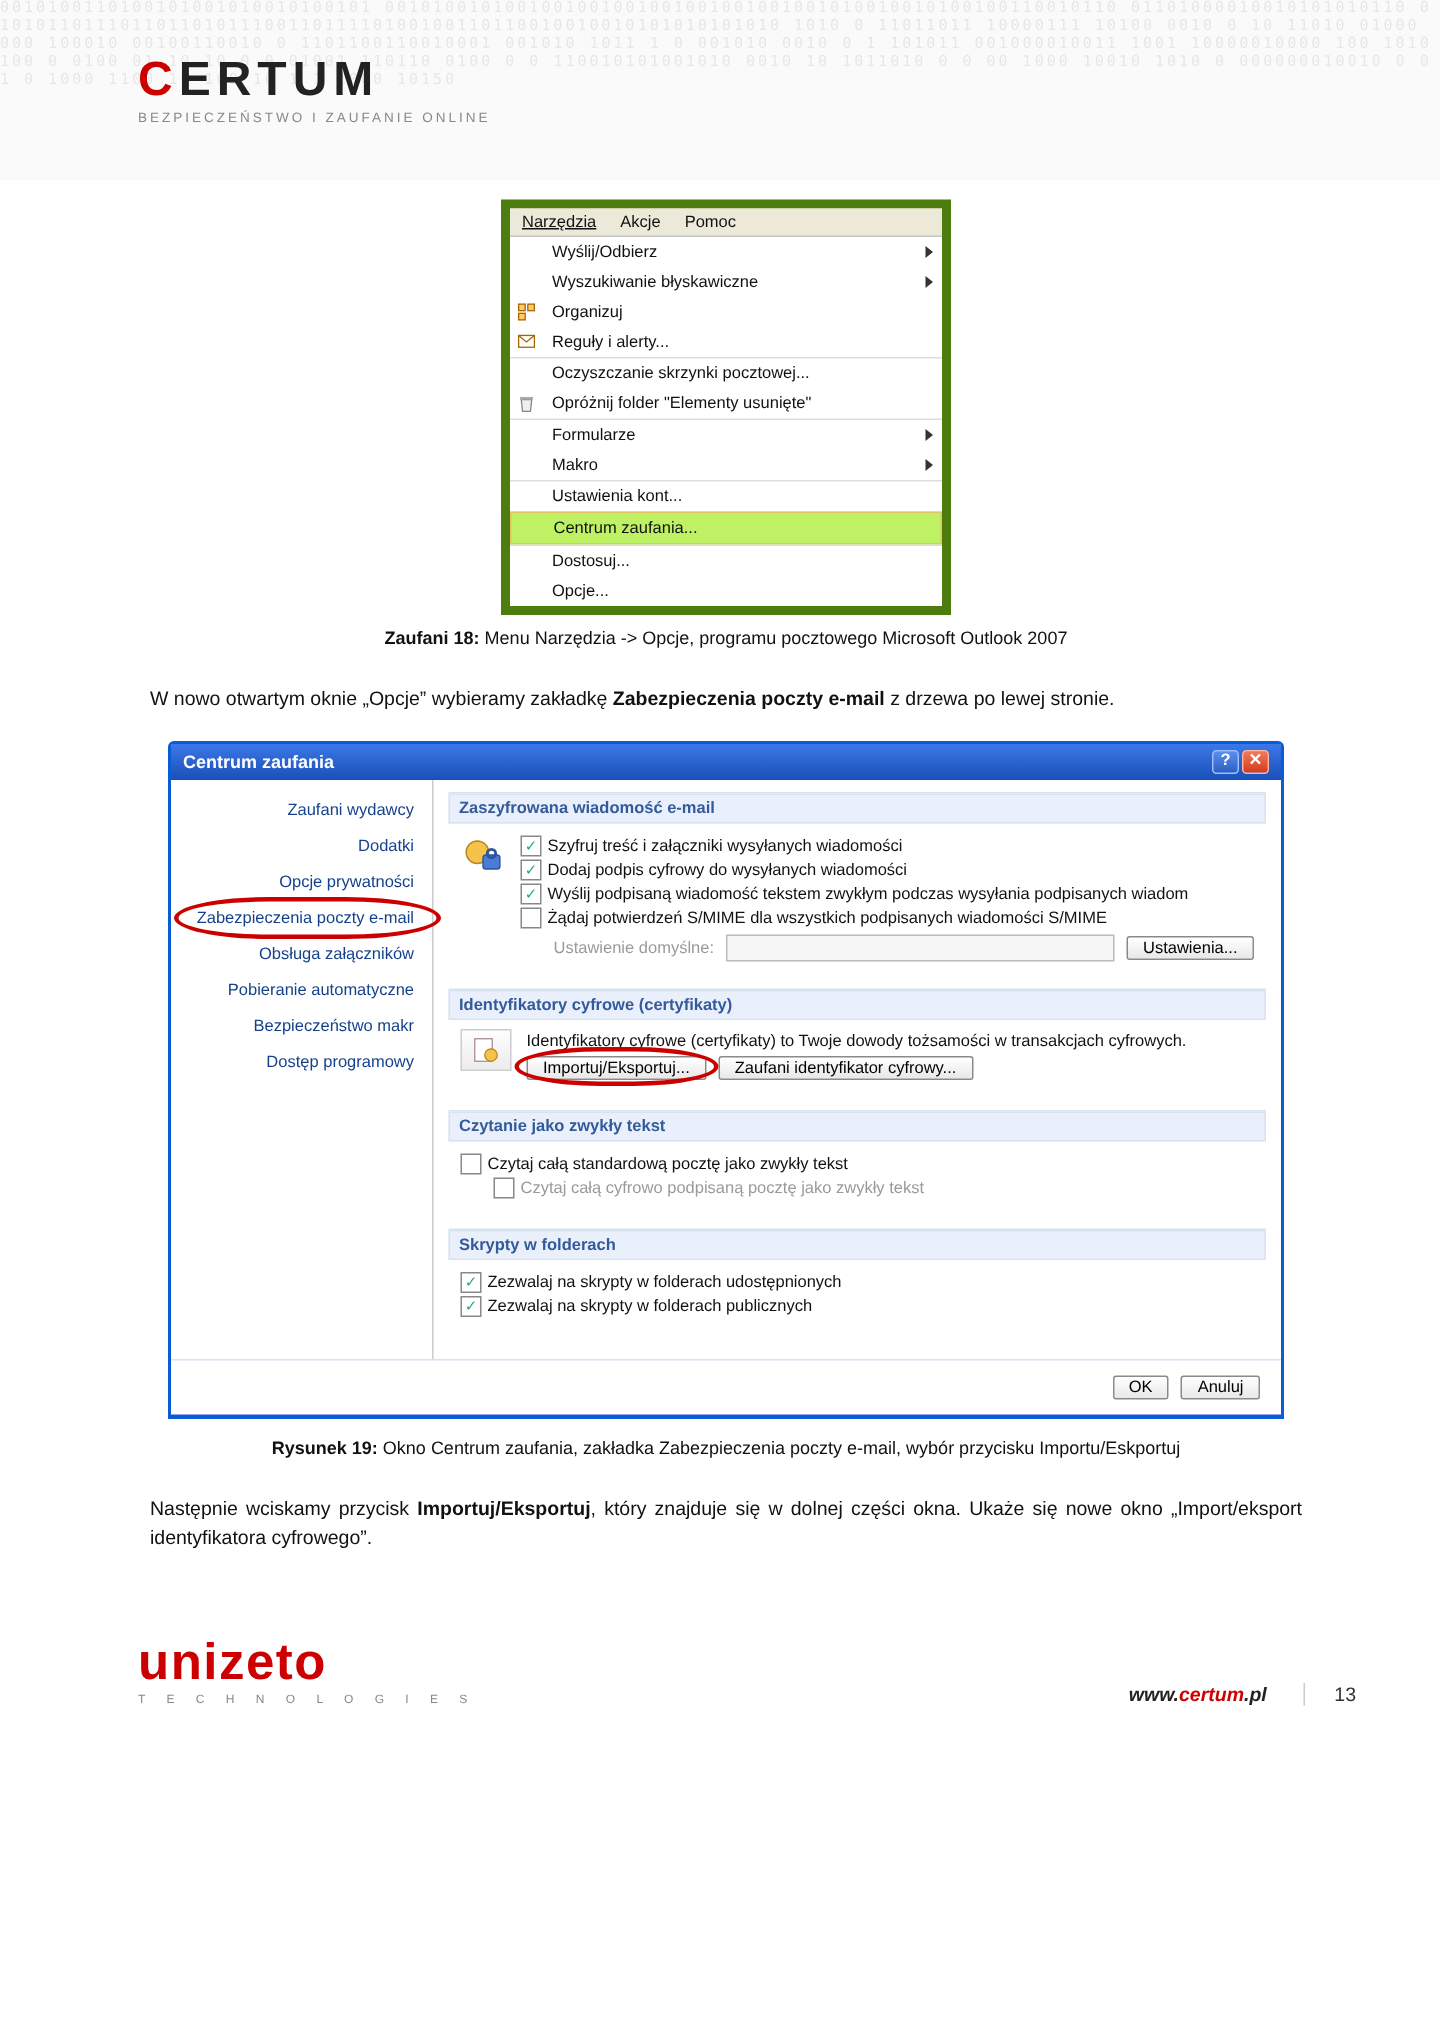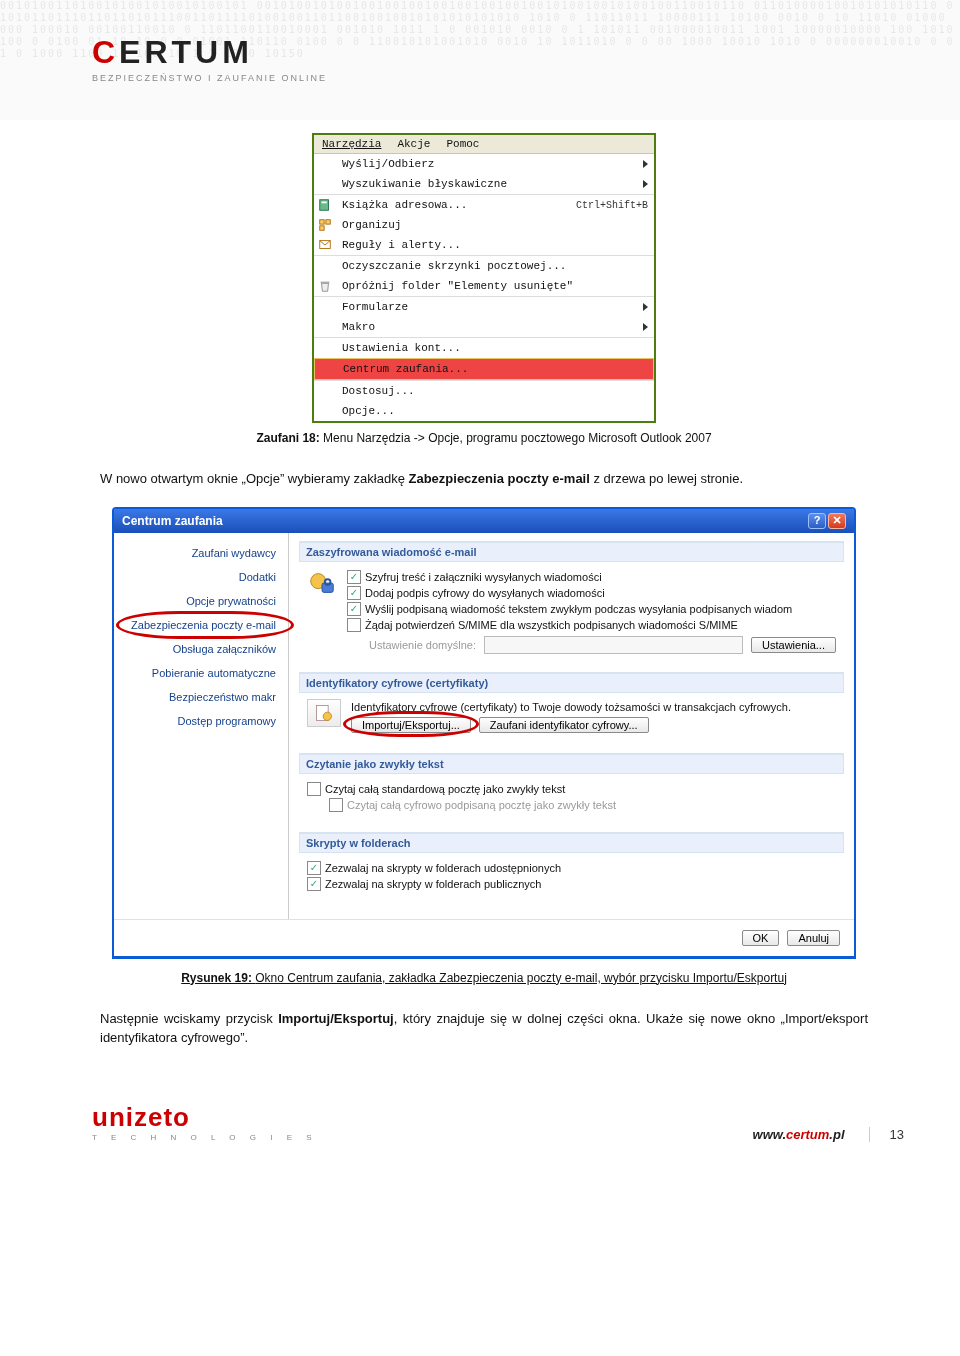--- a/index.html
+++ b/index.html
@@ -7,28 +7,28 @@
   .bgnoise { position: absolute; top: 0; left: 0; right: 0; height: 120px; background: #f7f7f7; opacity: 0.5; overflow: hidden; font-family: monospace; font-size: 10px; color: #d0d0d0; line-height: 12px; letter-spacing: 2px; word-break: break-all; }
   .page { position: relative; width: 960px; padding: 24px 0 0 0; }
   .header { position: relative; z-index: 2; padding: 10px 0 10px 92px; }
   .logo-certum { font-family: "Arial Black", Arial, sans-serif; font-size: 32px; letter-spacing: 4px; color: #222; font-weight: 900; }
   .logo-certum .red { color: #c00; }
   .logo-tag { font-size: 9px; letter-spacing: 2px; color: #888; margin-top: 2px; }
 
   .content { padding: 40px 92px 0 100px; position: relative; z-index: 2; font-size: 13px; color: #111; }
 
   
-  .ol-menu { width: 344px; margin: 0 auto 8px auto; border: 2px solid #4d7c0f; background: #f4f4f4; font-family: Liberation Mono, monospace; font-size: 11px; }
+  .ol-menu { width: 300px; margin: 0 auto 8px auto; border: 6px solid #4d7c0f; background: #f4f4f4; font-family: Liberation Sans, sans-serif; font-size: 11px; }
   .ol-menubar { display: flex; gap: 16px; padding: 3px 8px; border-bottom: 1px solid #c5c5c5; background: #ece9d8; }
   .ol-menubar span { border-bottom: none; }
   .ol-menubar .u { text-decoration: underline; }
   .ol-items { background: #fff; }
   .ol-row { display: flex; align-items: center; padding: 3px 6px 3px 4px; border-bottom: 0; }
   .ol-row.sep { border-top: 1px solid #ddd; }
-  .ol-row.hl { background: #ef4444; border: 1px solid #e5c365; }
+  .ol-row.hl { background: #bef264; border: 1px solid #e5c365; }
   .ol-ico { width: 20px; height: 14px; margin-right: 4px; display:inline-block; }
   .ol-ico svg { width: 14px; height: 14px; }
   .ol-txt { flex: 1; }
   .ol-sc { color: #333; font-size: 10px; margin-left: 8px; }
   .ol-sub { width: 0; height: 0; border-top: 4px solid transparent; border-bottom: 4px solid transparent; border-left: 5px solid #333; margin-left: 8px; }
 
   .caption { text-align: center; font-size: 12px; margin: 8px 0 24px 0; }
   .caption .lbl { font-weight: bold; }
 
   .bodytxt { font-size: 13px; line-height: 1.5; margin-bottom: 18px; text-align: justify; }
@@ -57,21 +57,21 @@
   .grp-b .lbli { color:#9a9a9a; margin-left: 22px; display:flex; align-items:center; gap:8px; }
   .ddl { flex:1; height:18px; border:1px solid #bbb; background:#f7f7f7; }
   .btn { border: 1px solid #8a8a8a; background: linear-gradient(#fff,#e8e8e8); padding: 1px 10px; font-size: 11px; border-radius: 2px; }
   .certico { width: 34px; height: 28px; border:1px solid #ccc; background: linear-gradient(#fefefe,#ececec); display:inline-flex; align-items:center; justify-content:center; margin-right:6px; }
   .certico svg { width:20px; height:20px; }
   .redcircle2 { position: relative; display:inline-block; }
   .redcircle2::after { content:""; position:absolute; left:-8px; right:-8px; top:-6px; bottom:-4px; border:3px solid #c00; border-radius:50%/60%; pointer-events:none; }
   .dlg-foot { display:flex; justify-content:flex-end; gap:8px; padding: 10px 14px; border-top: 1px solid #d8e3f2; background:#fff; }
 
   .footer { display:flex; justify-content: space-between; align-items:flex-end; padding: 36px 56px 16px 92px; }
-  .logo-unizeto { font-family: "Arial Black", Arial, sans-serif; font-size: 26px; color:#c00; letter-spacing: 1px; font-weight: 900; }
+  .logo-unizeto { font-family: "Arial Black", Arial, sans-serif; font-size: 34px; color:#c00; letter-spacing: 1px; font-weight: 900; }
   .logo-unizeto-tag { font-size: 8px; letter-spacing: 6px; color:#888; }
   .footer-right { display:flex; align-items:center; gap: 24px; font-size: 13px; }
   .url { color:#c00; font-weight:bold; font-style: italic; }
   .url .blk { color:#222; }
   .pgnum { border-left: 1px solid #ccc; padding-left: 20px; color:#333; }
   .lockico { width:30px; height:30px; margin-right:6px; vertical-align:middle; }
   .rowflex { display:flex; align-items:flex-start; gap:4px; }
 </style>
 </head>
 <body>
@@ -97,28 +97,20 @@
       <div class="ol-items">
         <div class="ol-row">
           <span class="ol-ico"></span>
           <span class="ol-txt">Wyślij/Odbierz</span>
           <span class="ol-sub"></span>
         </div>
         <div class="ol-row">
           <span class="ol-ico"></span>
           <span class="ol-txt">Wyszukiwanie błyskawiczne</span>
           <span class="ol-sub"></span>
-        </div>
-        <div class="ol-row sep">
-          <span class="ol-ico"><svg viewBox="0 0 16 16">
-                <rect x="2" y="2" width="10" height="12" fill="#6b8" stroke="#264"></rect>
-                <rect x="4" y="4" width="6" height="2" fill="#fff"></rect>
-              </svg></span>
-          <span class="ol-txt">Książka adresowa...</span>
-          <span class="ol-sc">Ctrl+Shift+B</span>
         </div>
         <div class="ol-row">
           <span class="ol-ico"><svg viewBox="0 0 16 16">
                 <rect x="2" y="2" width="5" height="5" fill="#fc6" stroke="#a60"></rect>
                 <rect x="9" y="2" width="5" height="5" fill="#fc6" stroke="#a60"></rect>
                 <rect x="2" y="9" width="5" height="5" fill="#fc6" stroke="#a60"></rect>
               </svg></span>
           <span class="ol-txt">Organizuj</span>
         </div>
         <div class="ol-row">
@@ -284,21 +276,21 @@
           </div>
 
         </div>
       </div>
       <div class="dlg-foot">
         <button class="btn">OK</button>
         <button class="btn">Anuluj</button>
       </div>
     </div>
 
-    <div class="caption" style="margin-top:12px;text-decoration:underline;">
+    <div class="caption" style="margin-top:12px;">
       <span class="lbl">Rysunek 19: </span><span>Okno Centrum zaufania, zakładka Zabezpieczenia poczty e-mail, wybór przycisku Importu/Eskportuj</span>
     </div>
 
     <p class="bodytxt">
       <span>Następnie wciskamy przycisk </span><span class="b">Importuj/Eksportuj</span><span>, który znajduje się w dolnej części okna. Ukaże się nowe okno „Import/eksport identyfikatora cyfrowego”.</span>
     </p>
 
   </div>
 
   <div class="footer">

